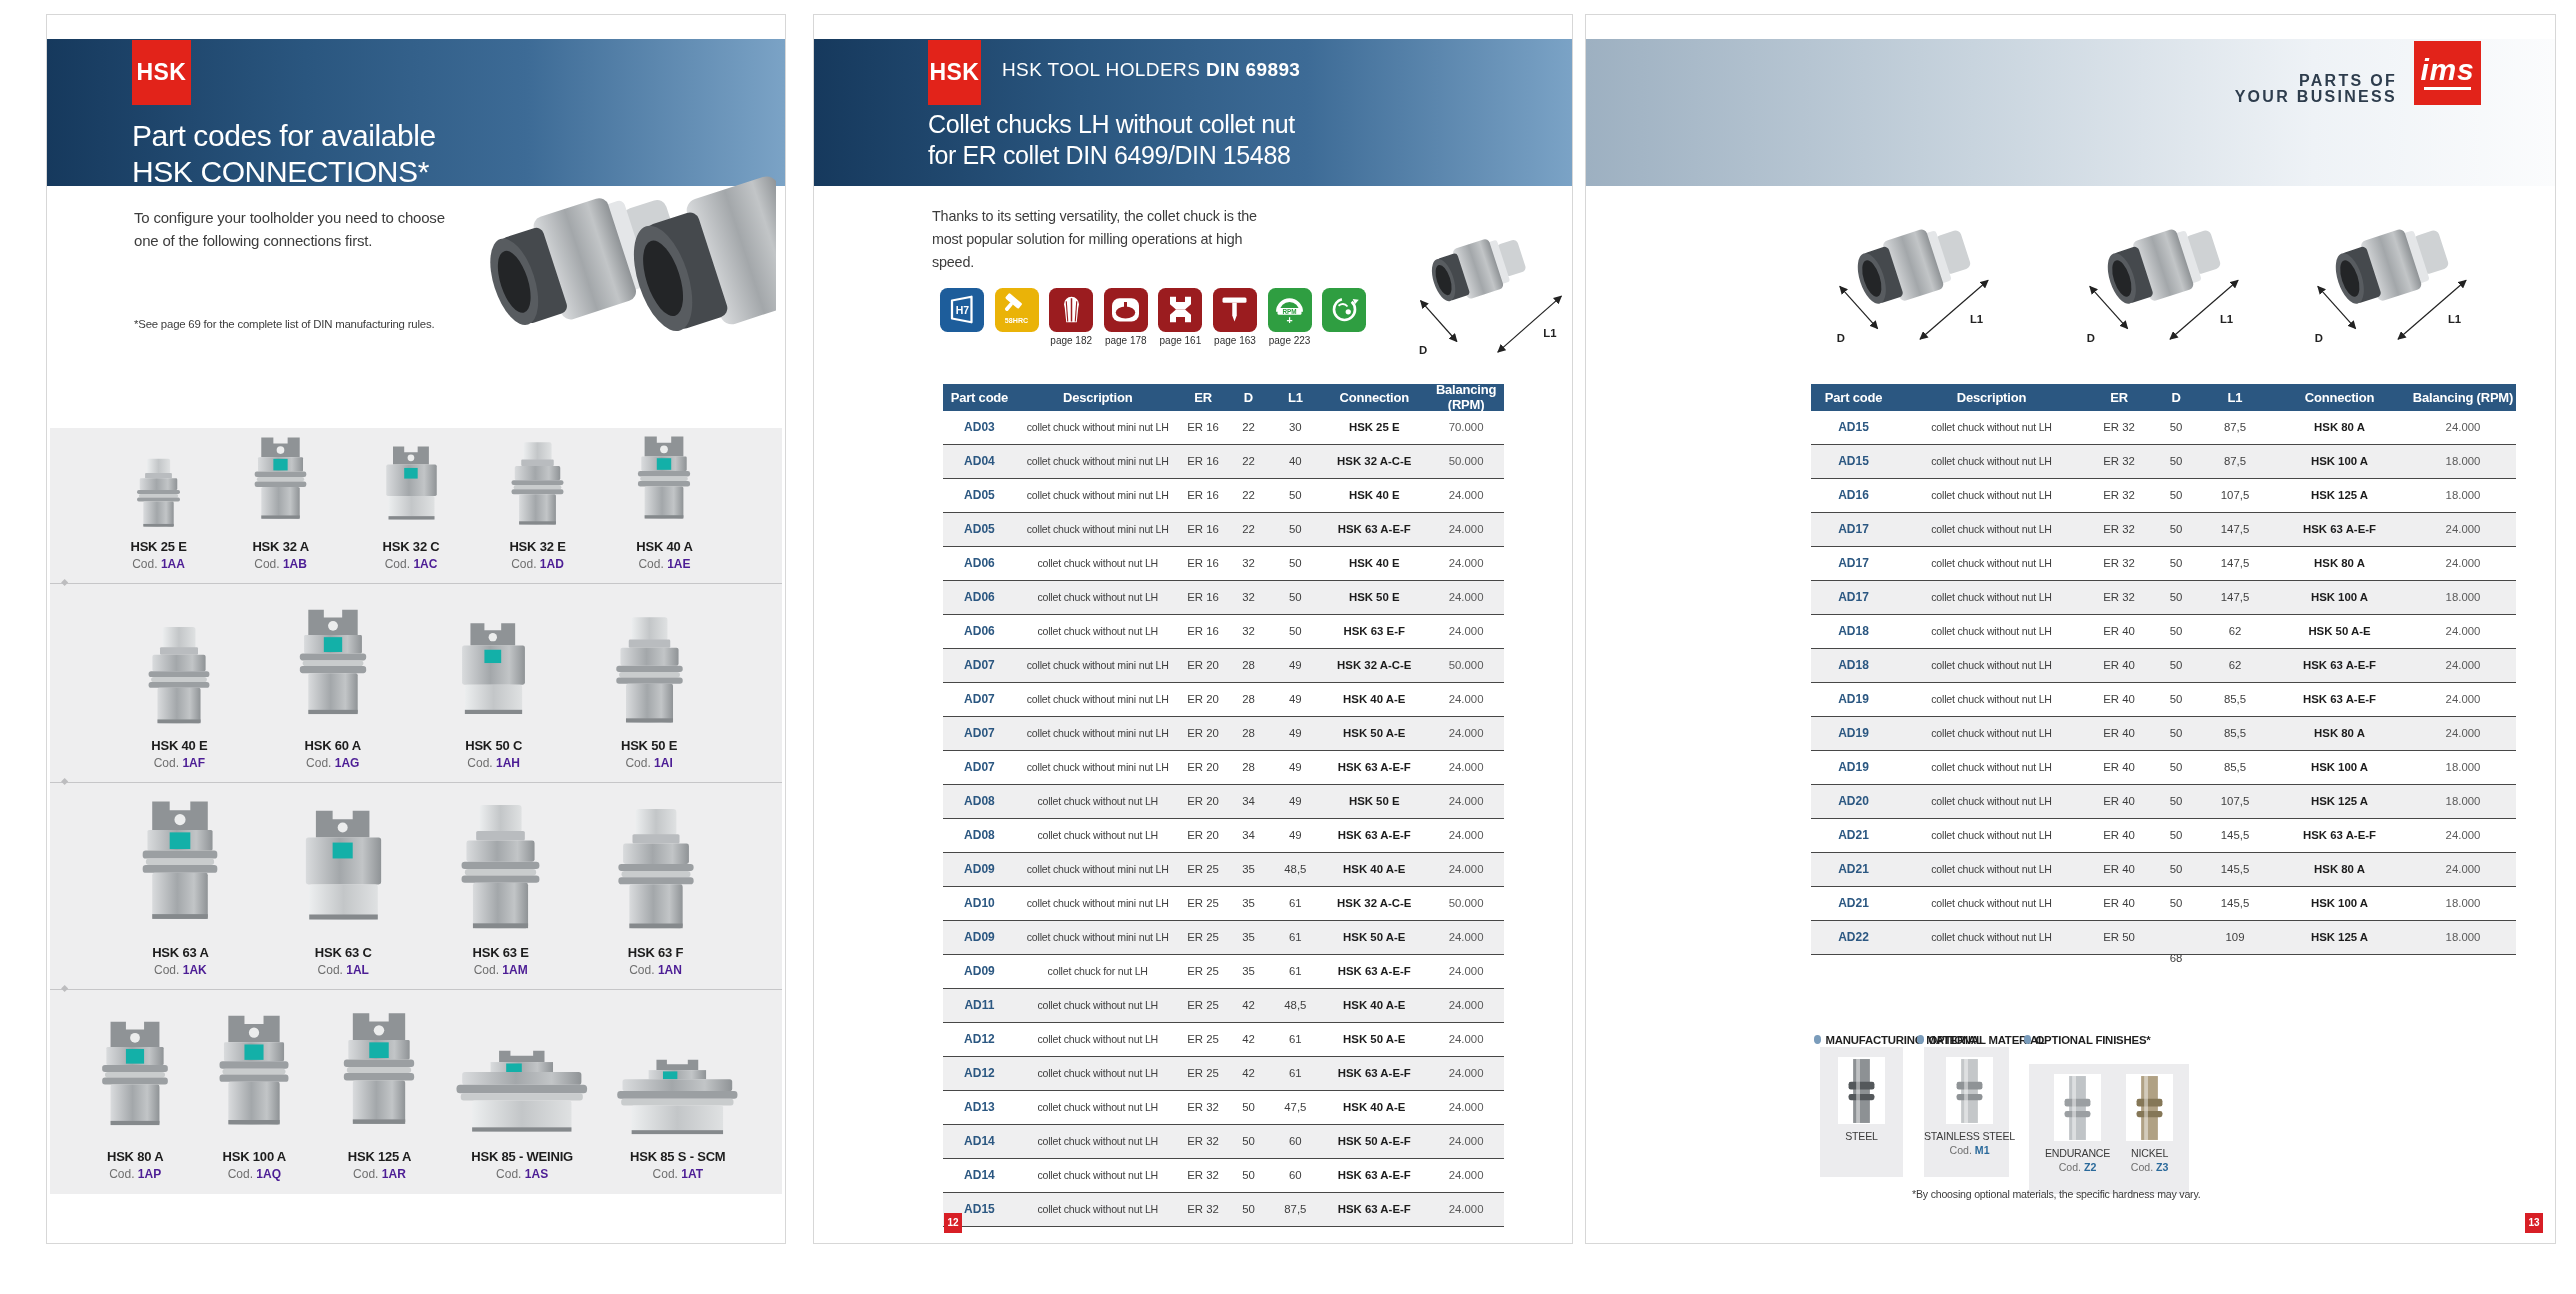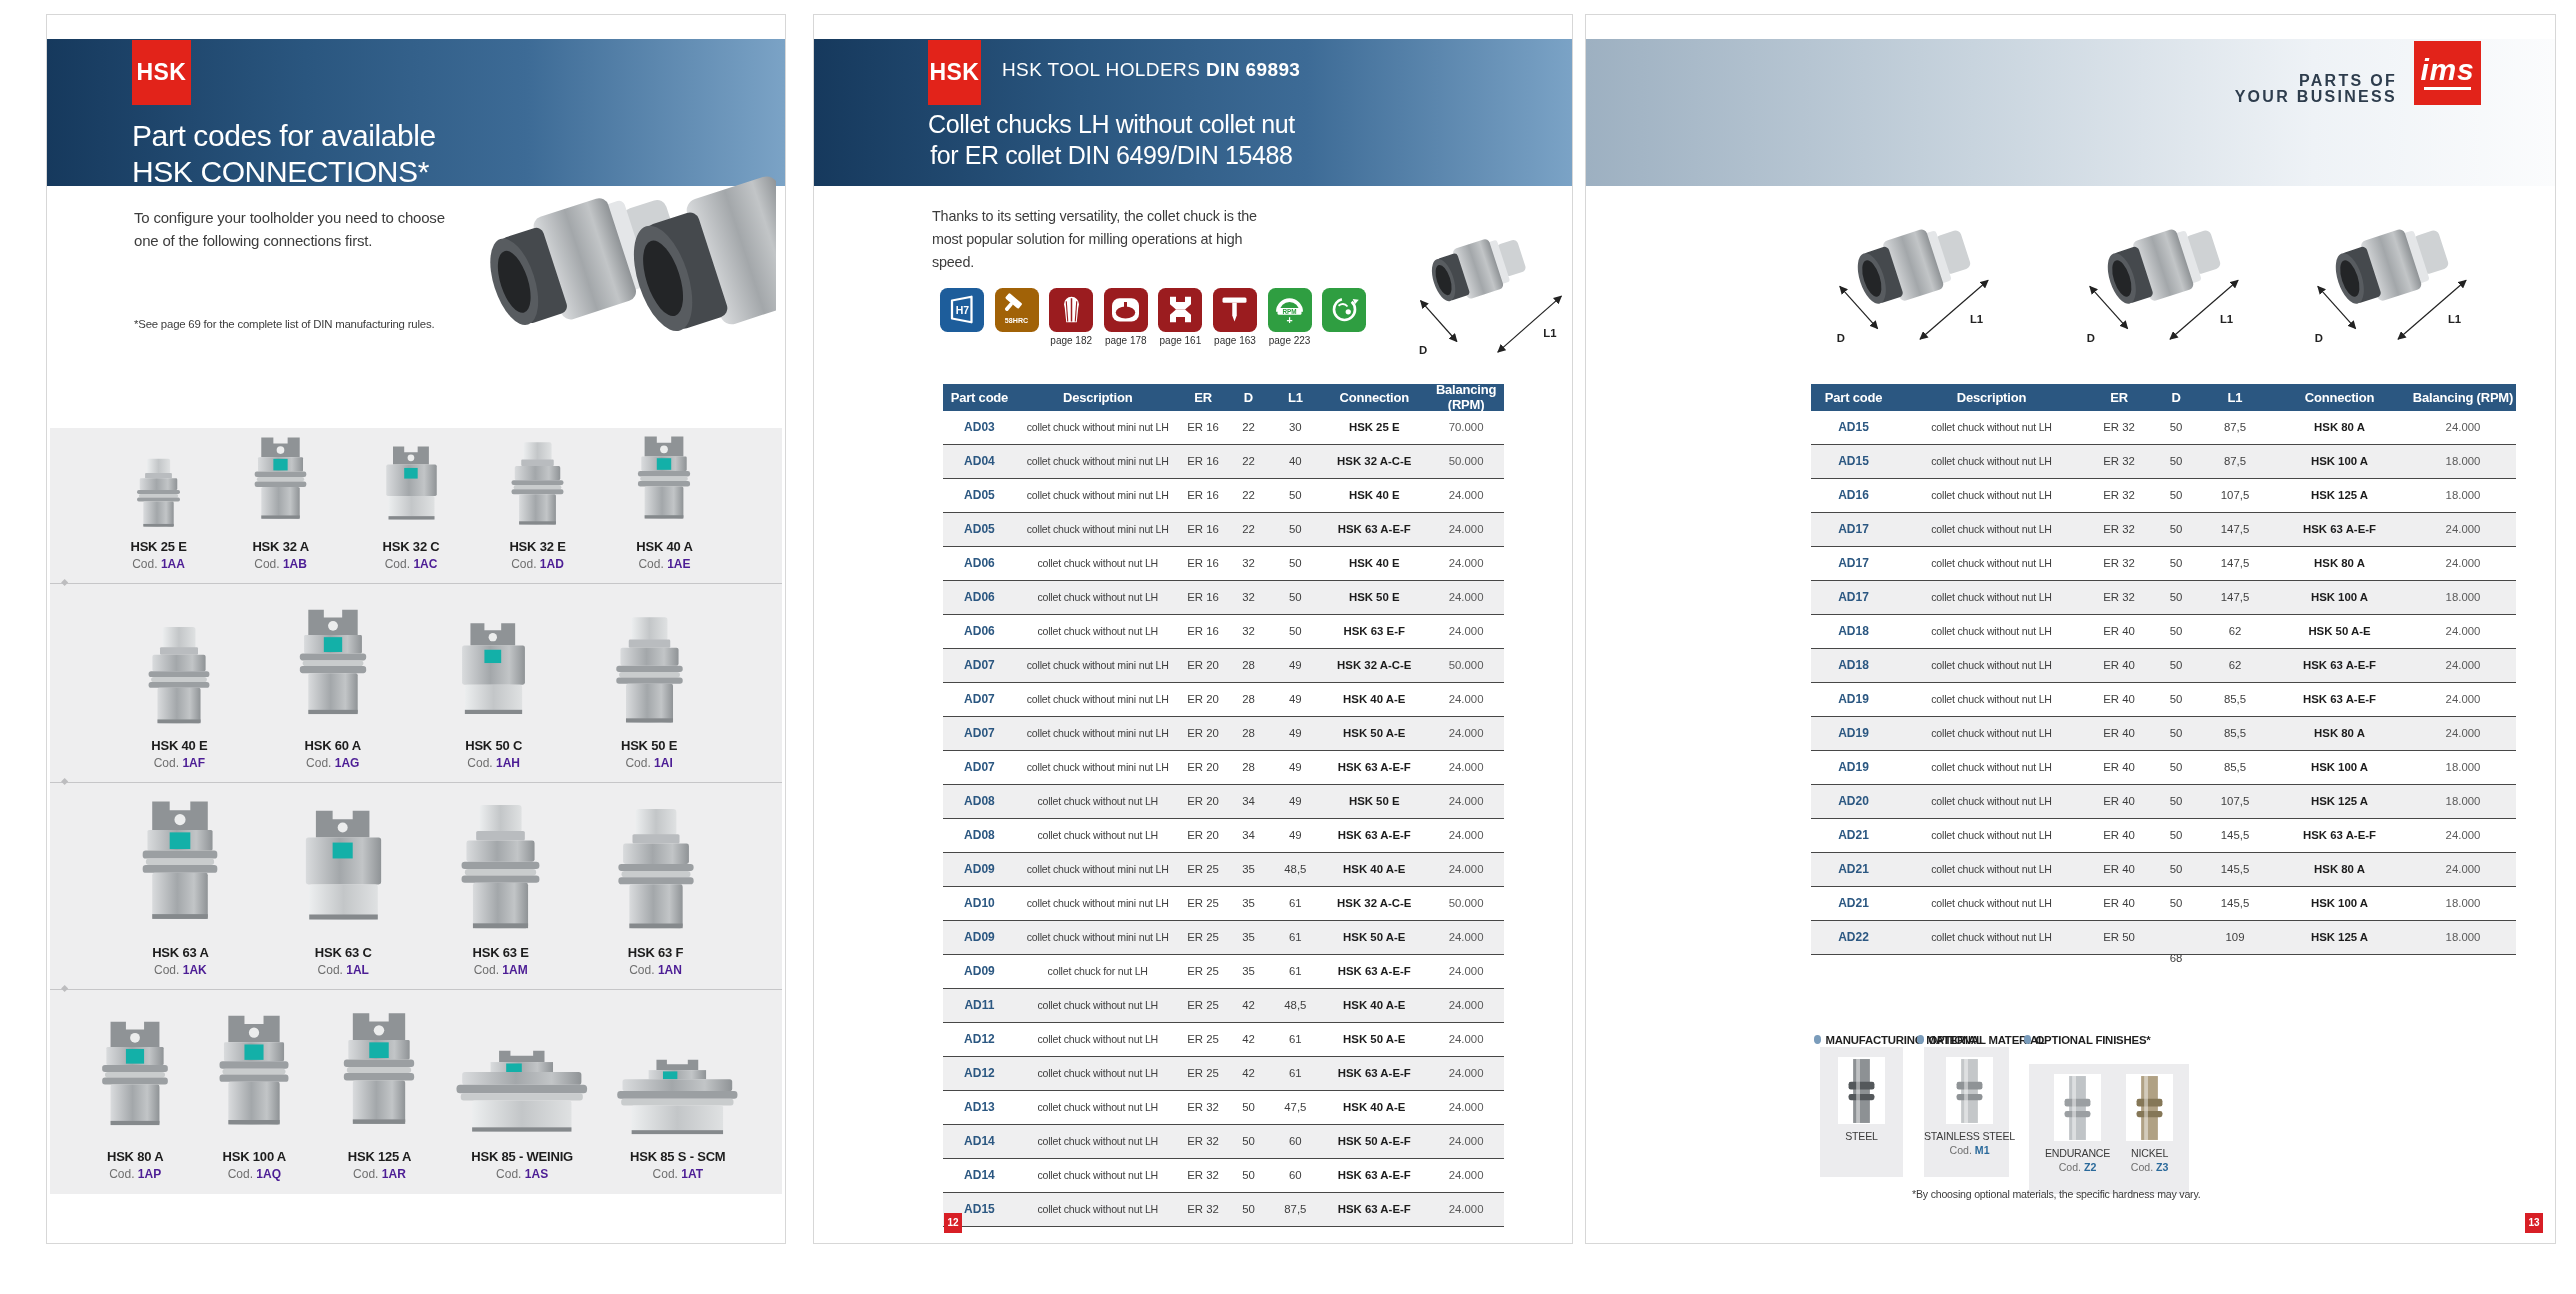--- a/index.html
+++ b/index.html
@@ -305,40 +305,40 @@
         </div>
       </div>
   </div>
 
   <div class="panel panel-mid">
     <div class="band"></div>
     <div class="hsk-badge" style="left:114px;top:25px;width:53px;">HSK</div>
     <div class="subtitle" style="left:188px;top:44px;">
       <span>HSK TOOL HOLDERS </span><b>DIN 69893</b>
     </div>
-    <div class="band-title" style="left:114px;top:94px;font-size:25px;line-height:31px;text-align:center;">
+    <div class="band-title" style="left:114px;top:94px;font-size:25px;line-height:31px;">
       <div>Collet chucks LH without collet nut</div>
       <div>for ER collet DIN 6499/DIN 15488</div>
     </div>
     <div class="intro" style="left:118px;top:190px;font-size:14.4px;">
       <div>Thanks to its setting versatility, the collet chuck is the</div>
       <div>most popular solution for milling operations at high</div>
       <div>speed.</div>
     </div>
     <div class="icon-row" style="left:126px;top:273px;">
         <div class="icon-wrap">
           <div class="tile" style="background:#1d5d9b">
             <svg width="33" height="33" viewBox="0 0 44 44">
               <path d="M8,10 L34,5 V39 L8,34 Z" fill="none" stroke="#fff" stroke-width="3" stroke-linejoin="round"></path>
               <text x="22" y="28" font-size="14" font-weight="bold" fill="#fff" text-anchor="middle">H7</text>
             </svg>
           </div>
         </div>
         <div class="icon-wrap">
-          <div class="tile" style="background:#a16207">
+          <div class="tile" style="background:#eab308">
             <svg width="33" height="33" viewBox="0 0 44 44">
               <g transform="rotate(40 20 14)">
                 <rect x="5" y="8" width="23" height="9" rx="2" fill="#fff"></rect>
                 <rect x="14" y="16" width="5" height="13" rx="2" fill="#fff"></rect>
               </g>
               <text x="22" y="40" font-size="9.5" font-weight="bold" fill="#fff" text-anchor="middle">58HRC</text>
             </svg>
           </div>
         </div>
         <div class="icon-wrap">

